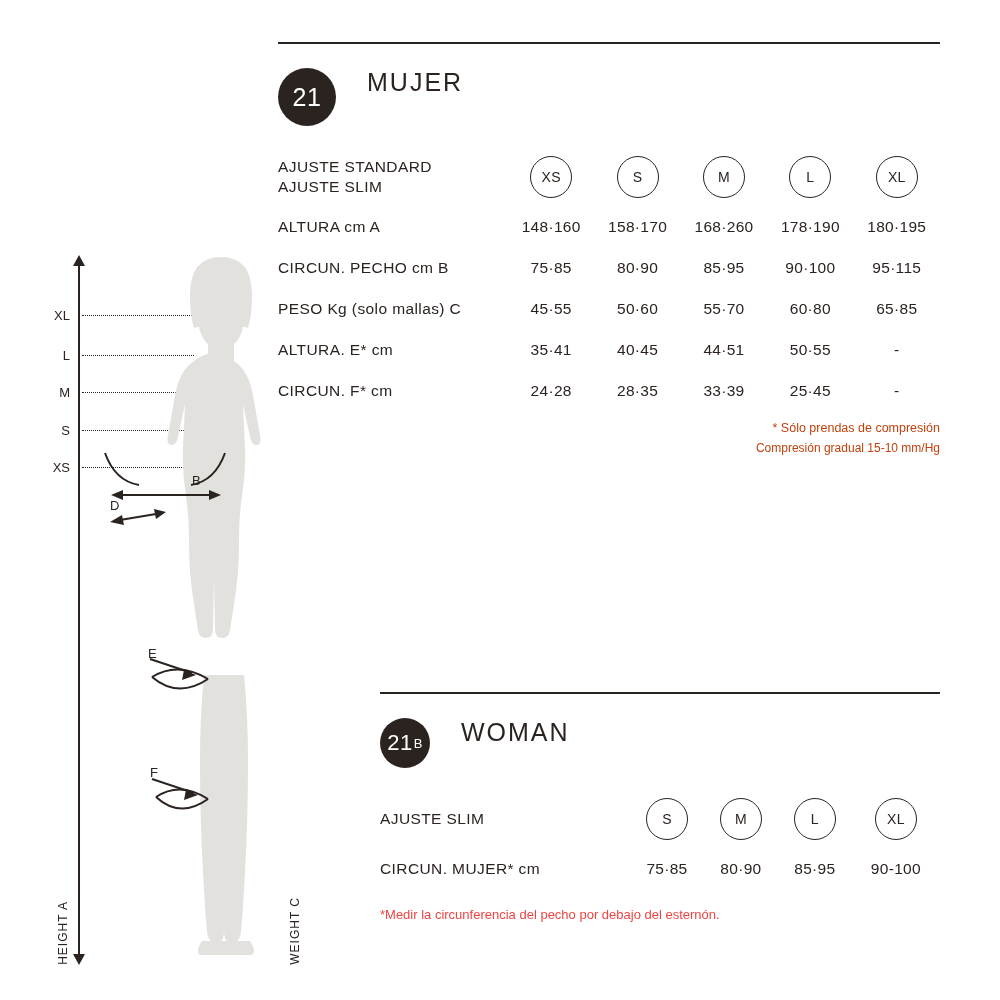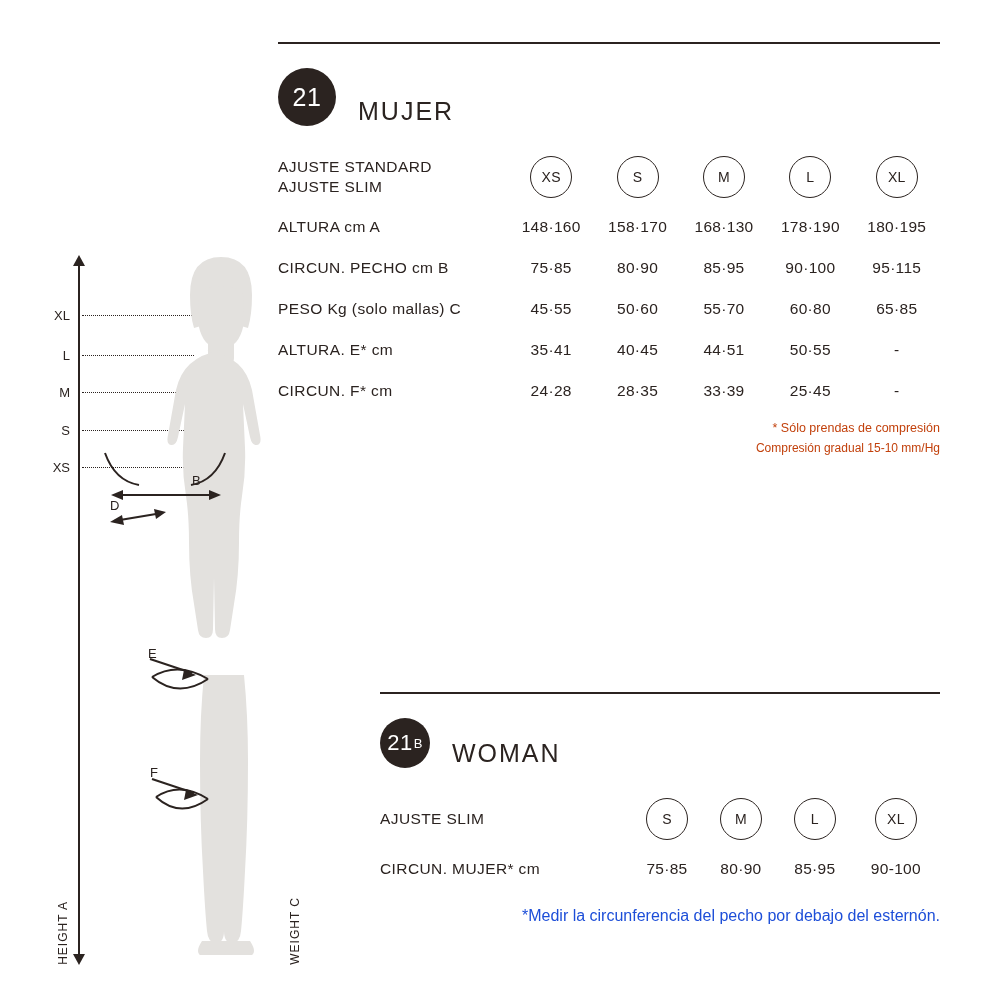--- a/index.html
+++ b/index.html
@@ -114,22 +114,22 @@
   
   .section {
     position: absolute;
   }
   .section-rule {
     border-top: 2px solid #2b2320;
     width: 100%;
   }
   .section-head {
     display: flex;
-    align-items: flex-end;
-    gap: 22px;
+    align-items: flex-start;
+    gap: 31px;
     margin-top: 24px;
   }
   .badge {
     width: 58px;
     height: 58px;
     border-radius: 50%;
     background: #2b2320;
     color: #fff;
     display: flex;
     align-items: center;
@@ -193,23 +193,23 @@
     text-align: right;
     font-size: 12.5px;
     color: #c2410c;
     margin-top: 10px;
   }
   .note.small {
     font-size: 12px;
     margin-top: 6px;
   }
   .footnote {
-    text-align: right;
-    font-size: 16px;
-    color: #1d4ed8;
+    text-align: left;
+    font-size: 13px;
+    color: #ef4444;
     margin-top: 18px;
   }
 </style>
 </head>
 <body>
 
 <div class="page">
 
   <div class="figure-panel">
 
@@ -337,21 +337,21 @@
         </td>
         <td class="val">
           <span class="circle-head">XL</span>
         </td>
       </tr>
 
       <tr>
         <td class="rowlabel">ALTURA cm A</td>
         <td class="val">148·160</td>
         <td class="val">158·170</td>
-        <td class="val">168·130</td>
+        <td class="val">168·260</td>
         <td class="val">178·190</td>
         <td class="val">180·195</td>
       </tr>
       <tr>
         <td class="rowlabel">CIRCUN. PECHO cm B</td>
         <td class="val">75·85</td>
         <td class="val">80·90</td>
         <td class="val">85·95</td>
         <td class="val">90·100</td>
         <td class="val">95·115</td>

